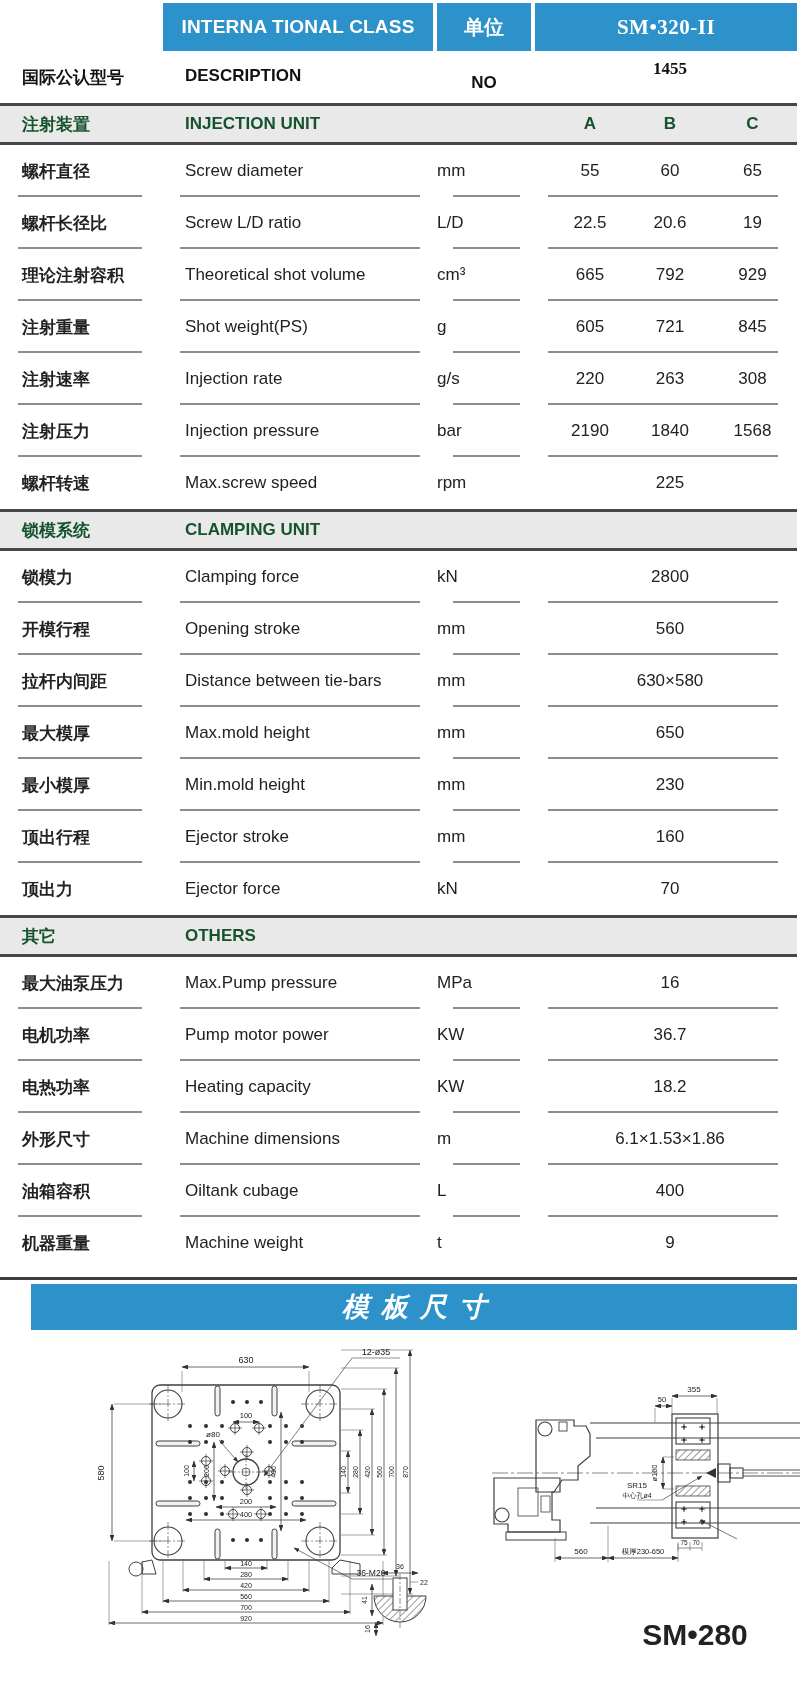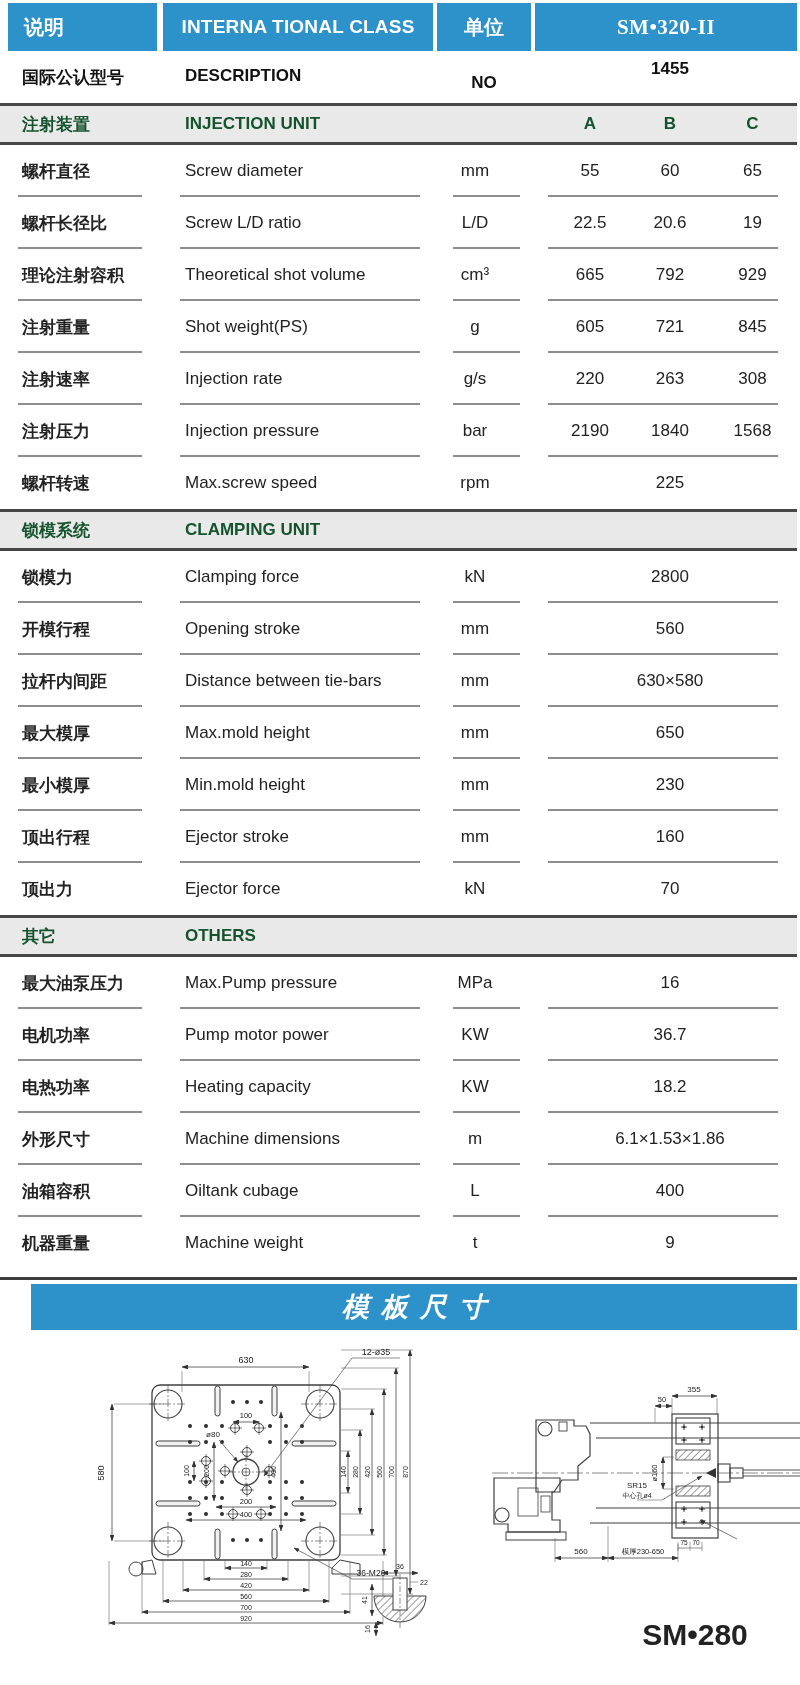--- a/index.html
+++ b/index.html
@@ -14,33 +14,33 @@
   #h1{left:8px;width:149px;justify-content:flex-start;padding-left:16px;box-sizing:border-box;font-size:20px;}
   #h2{left:163px;width:270px;font-size:19px;letter-spacing:.2px;}
   #h3{left:437px;width:94px;font-size:20px;}
   #h4{left:535px;width:262px;font-size:21px;font-family:"Liberation Serif",serif;letter-spacing:.5px;}
   
   #row2{position:absolute;top:51px;left:0;width:800px;height:52px;}
   #row2 span{position:absolute;font-weight:700;font-size:17px;color:#111;}
   .r2-cn{left:22px;top:15px;}
   .r2-en{left:185px;top:15px;}
   .r2-no{left:437px;width:94px;text-align:center;top:22px;}
-  .r2-num{left:545px;width:250px;text-align:center;top:8px;}
+  .r2-num{left:545px;width:250px;text-align:center;top:8px;font-family:Liberation Serif, serif;}
   
   #spec-body{position:absolute;top:103px;left:0;width:800px;}
   .sec-bar{position:relative;width:797px;height:36px;background:var(--secbg);
            border-top:3px solid var(--dark);border-bottom:3px solid var(--dark);}
   .sec-bar span{position:absolute;top:50%;transform:translateY(-50%);font-weight:700;font-size:17px;color:#14532d;}
   .sb-cn{left:22px;}
   .sb-en{left:185px;}
   .row{position:relative;width:800px;height:52px;}
   .row > span{position:absolute;top:50%;transform:translateY(-50%);font-size:17px;color:#222;white-space:nowrap;}
   .c-cn{left:22px;font-weight:700;color:#111;}
   .c-en{left:185px;}
-  .c-unit{left:428px;width:94px;text-align:center;font-size:16px;}
+  .c-unit{left:437px;width:94px;font-size:16px;}
   .c-a{left:545px;width:90px;text-align:center;}
   .c-b{left:625px;width:90px;text-align:center;}
   .c-c{left:710px;width:85px;text-align:center;}
   .c-single{left:545px;width:250px;text-align:center;}
   .useg{position:absolute;bottom:0;height:2px;background:var(--mid);}
   .u1{left:18px;width:124px;}
   .u2{left:180px;width:240px;}
   .u3{left:453px;width:67px;}
   .u4{left:548px;width:230px;}
   .bottom-line{margin-top:8px;width:797px;height:3px;background:#3d3d3d;}
@@ -51,23 +51,20 @@
   
   #dwg{position:absolute;top:1330px;left:0;}
   #dwg text{font-family:"Liberation Sans",sans-serif;fill:#222;stroke:none;}
   .model-mark{font-family:"Liberation Serif",serif;font-weight:700;}
 </style>
 </head>
 <body>
 
 <div id="page">
 
-  <div class="hdr" id="h1">
-    <span>说明</span>
-  </div>
   <div class="hdr" id="h2">
     <span>INTERNA TIONAL CLASS</span>
   </div>
   <div class="hdr" id="h3">
     <span>单位</span>
   </div>
   <div class="hdr" id="h4">
     <span>SM•320-II</span>
   </div>
 

